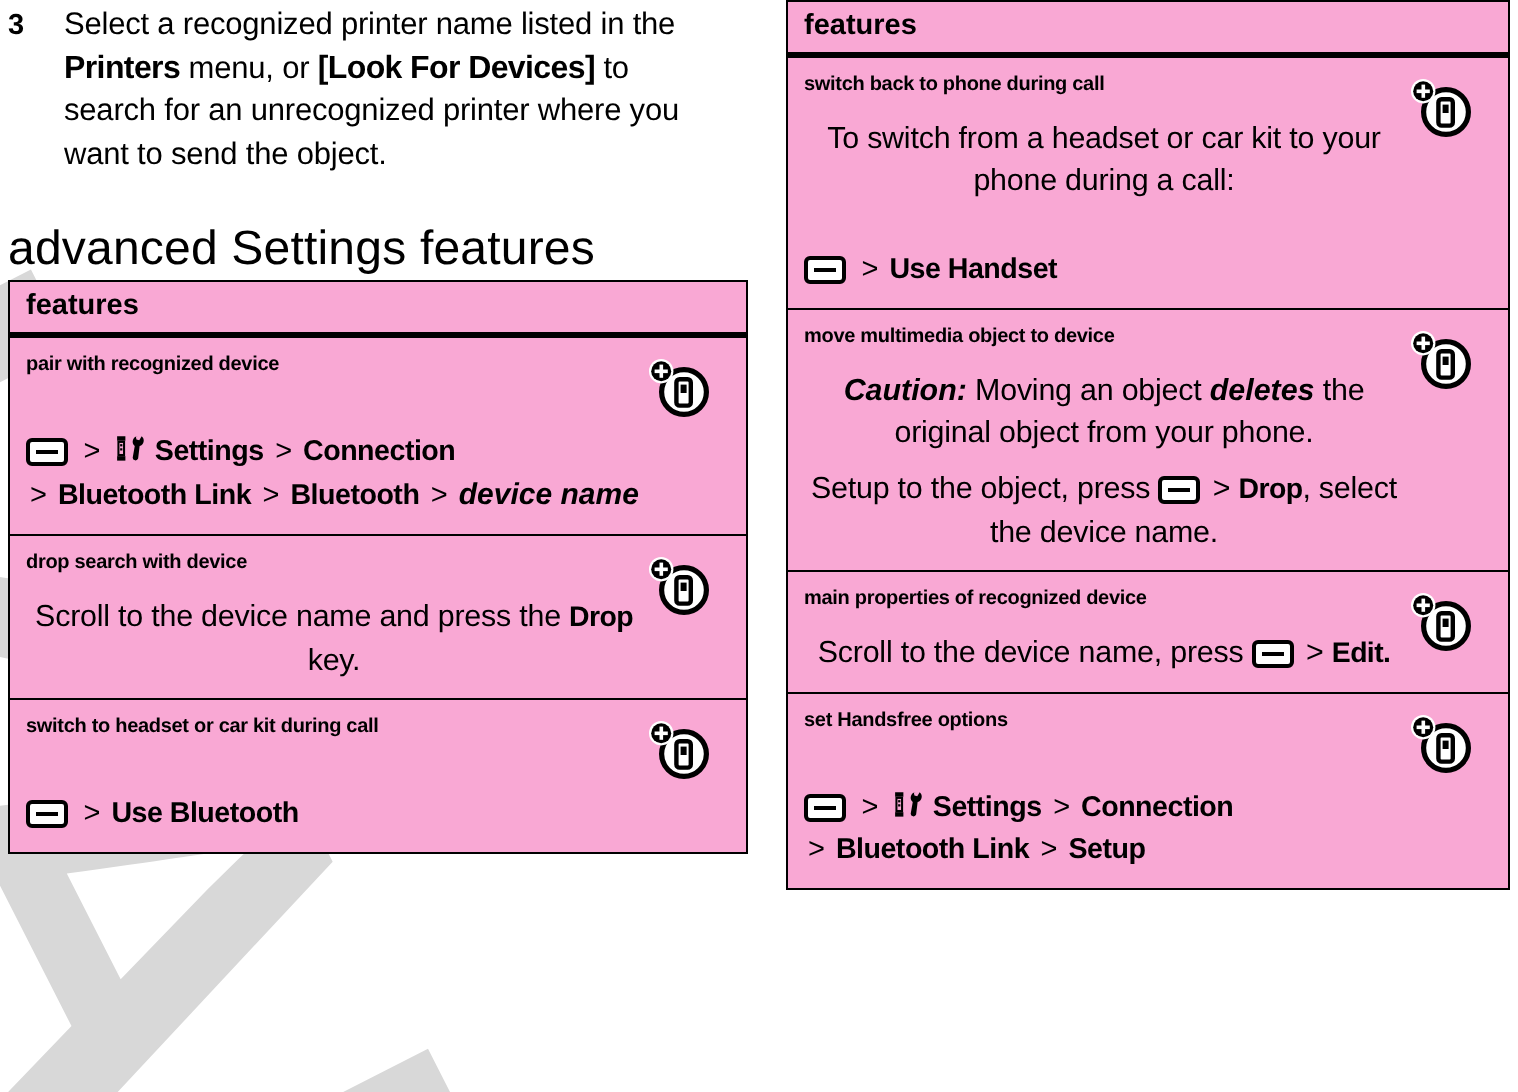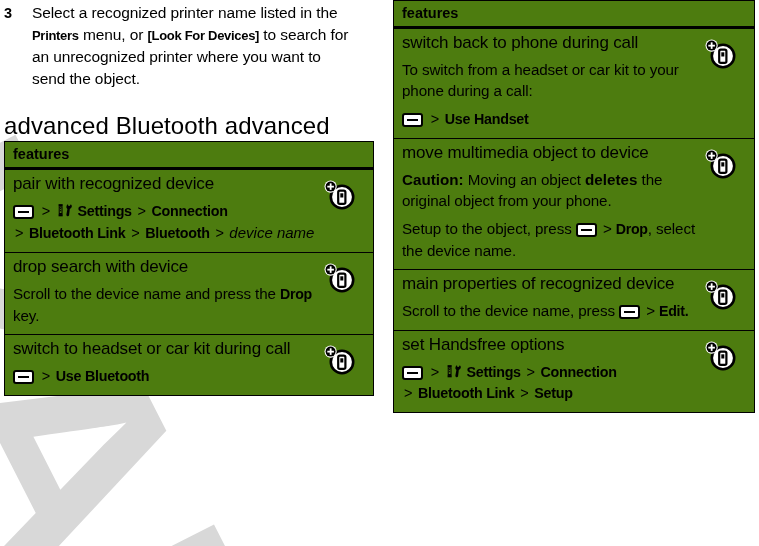--- a/index.html
+++ b/index.html
@@ -75,40 +75,40 @@
     padding-top: 1px;
   }
   .step-body {
     font-size: 15.5px;
     line-height: 21.5px;
     letter-spacing: -0.1px;
     max-width: 326px;
   }
   .step-body b {
     font-weight: bold;
-    font-size: 13px;
+    font-size: 16px;
     letter-spacing: -0.3px;
   }
 
   
   .section-heading {
     font-size: 24px;
     line-height: 30px;
     margin-top: 22px;
     margin-bottom: 0px;
     letter-spacing: 0.1px;
     font-weight: normal;
   }
 
   
   .ftable {
     border: 1.5px solid #000;
     border-collapse: collapse;
     width: 100%;
-    background: #4d7c0f;
+    background: #f9a8d4;
     box-sizing: border-box;
   }
   .ftable .hdr-row {
     border-bottom: 3.5px solid #000;
   }
   .hdr-cell {
     font-weight: bold;
     font-size: 14.5px;
     padding: 4px 7px 4px 8px;
     line-height: 17px;
@@ -121,56 +121,58 @@
     padding: 4px 0px 8px 8px;
     position: relative;
   }
   .fcell-icon {
     width: 46px;
     vertical-align: top;
     padding: 8px 6px 0 0;
     text-align: left;
   }
   .ftitle {
-    font-weight: normal;
-    font-size: 17px;
+    font-weight: bold;
+    font-size: 10px;
     line-height: 19px;
     letter-spacing: -0.15px;
     margin-bottom: 2px;
   }
   .fpara {
     font-size: 15.2px;
     line-height: 21px;
     letter-spacing: -0.1px;
     margin-top: 7px;
+    text-align: center;
   }
   .fpara b {
     font-weight: bold;
     font-size: 14.2px;
     letter-spacing: -0.3px;
   }
   .fpara .serifb {
     font-weight: bold;
     font-size: 15.2px;
     letter-spacing: 0;
+    font-style: italic;
   }
   .fpath {
     font-size: 14.3px;
     font-weight: bold;
     line-height: 21px;
     letter-spacing: -0.25px;
-    margin-top: 8px;
+    margin-top: 24px;
   }
   .fpath .gt {
     font-weight: normal;
     font-size: 14.5px;
     padding: 0 2px;
   }
   .fpath .dev {
-    font-weight: normal;
+    font-weight: bold;
     font-style: italic;
     font-size: 15px;
     letter-spacing: 0;
   }
 
   
   .menukey {
     display: inline-block;
     vertical-align: -3px;
     width: 21px; height: 14px;
@@ -211,21 +213,21 @@
 
   <div class="col-left">
 
     <div class="step">
       <div class="step-num">3</div>
       <div class="step-body">
         Select a recognized printer name listed in the <b>Printers</b> menu, or <b>[Look For Devices]</b> to search for an unrecognized printer where you want to send the object.
       </div>
     </div>
 
-    <div class="section-heading">advanced Bluetooth advanced</div>
+    <div class="section-heading">advanced Settings features</div>
 
     <table class="ftable">
       <tbody>
           <tr class="hdr-row">
         <td class="hdr-cell" colspan="2">features</td>
       </tr>
 
       <tr class="frow">
         <td class="fcell">
           <div class="ftitle">pair with recognized device</div>

